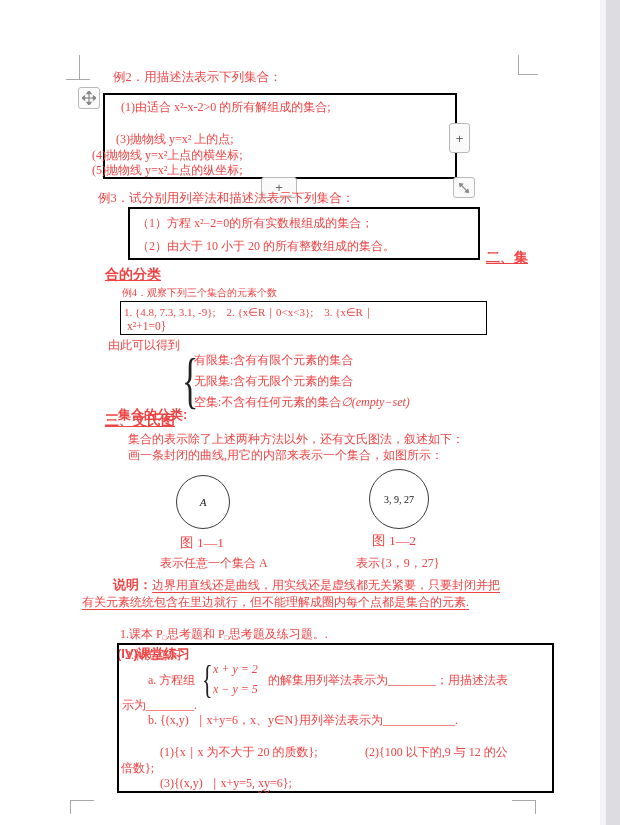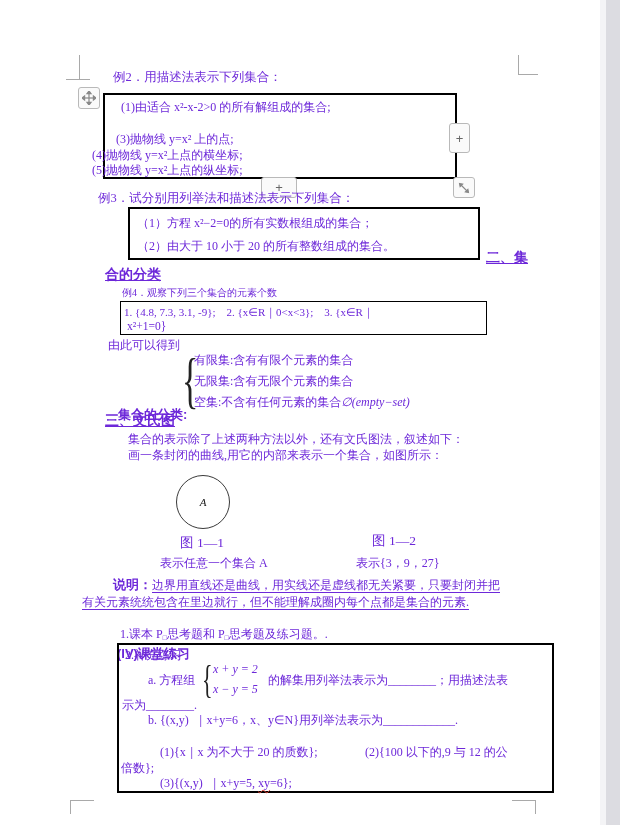--- a/index.html
+++ b/index.html
@@ -1,18 +1,18 @@
 <!DOCTYPE html>
 <html><head>
 <meta charset="utf-8">
 <style>
   html,body{margin:0;padding:0;background:#fff;}
   .page{position:relative;width:620px;height:825px;background:#ffffff;overflow:hidden;
         font-family:"Liberation Serif",serif;color:#141414;}
-  .t{position:absolute;white-space:pre;font:12px/14px "Liberation Serif",serif;color:#6d28d9;}
+  .t{position:absolute;white-space:pre;font:12px/14px "Liberation Serif",serif;color:#ef4444;}
   .hd{font-family:"Liberation Sans",sans-serif;font-weight:bold;font-size:13px;margin-top:36px;}
   .hd14{font-family:"Liberation Sans",sans-serif;font-weight:bold;font-size:14px;text-decoration:underline;}
   .math{font-style:italic;font-family:"Liberation Serif",serif;}
   .box{position:absolute;border:2px solid #000;background:transparent;}
   .u{text-decoration:underline;text-underline-offset:3px;}
   .sub{font-size:7px;vertical-align:-2px;}
   .circle{position:absolute;border:1.5px solid #3a3a3a;border-radius:50%;
           display:flex;align-items:center;justify-content:center;background:#fff;}
   .brace{position:absolute;font-family:"Liberation Serif",serif;font-weight:400;line-height:1;
          transform:scaleX(.55);transform-origin:left center;color:#222;}
@@ -100,20 +100,23 @@
   <div class="t" style="left:194px;top:374px">无限集:含有无限个元素的集合</div>
   <div class="t" style="left:194px;top:395px"><span>空集:不含有任何元素的集合</span><span class="math">∅(empty−set)</span></div>
 
   <div class="t hd14" style="left:105px;top:413px">三、文氏图</div>
   <div class="t" style="left:128px;top:432px">集合的表示除了上述两种方法以外，还有文氏图法，叙述如下：</div>
   <div class="t" style="left:128px;top:448px">画一条封闭的曲线,用它的内部来表示一个集合，如图所示：</div>
 
   <div class="circle" style="left:176px;top:475px;width:52px;height:52px">
     <span class="math" style="font-size:11px">A</span>
   </div>
+  <div class="circle" style="left:369px;top:469px;width:58px;height:58px">
+    <span style="font-size:10px;font-family:'Liberation Serif',serif">3, 9, 27</span>
+  </div>
   <div class="t" style="left:180px;top:536px;font-size:13.5px">图 1—1</div>
   <div class="t" style="left:372px;top:534px;font-size:13.5px">图 1—2</div>
   <div class="t" style="left:160px;top:556px">表示任意一个集合 A</div>
   <div class="t" style="left:356px;top:556px">表示{3，9，27}</div>
 
   <div class="t" style="left:113px;top:578px"><span class="hd">说明：</span><span class="u">边界用直线还是曲线，用实线还是虚线都无关紧要，只要封闭并把</span></div>
   <div class="t" style="left:82px;top:595px"><span class="u">有关元素统统包含在里边就行，但不能理解成圈内每个点都是集合的元素.</span></div>
 
   <div class="t hd" style="left:117px;top:611px">(IV)课堂练习</div>
   <div class="t" style="left:120px;top:627px"><span>1.课本 P</span><span class="sub">□</span><span>思考题和 P</span><span class="sub">□</span><span>思考题及练习题。.</span></div>

